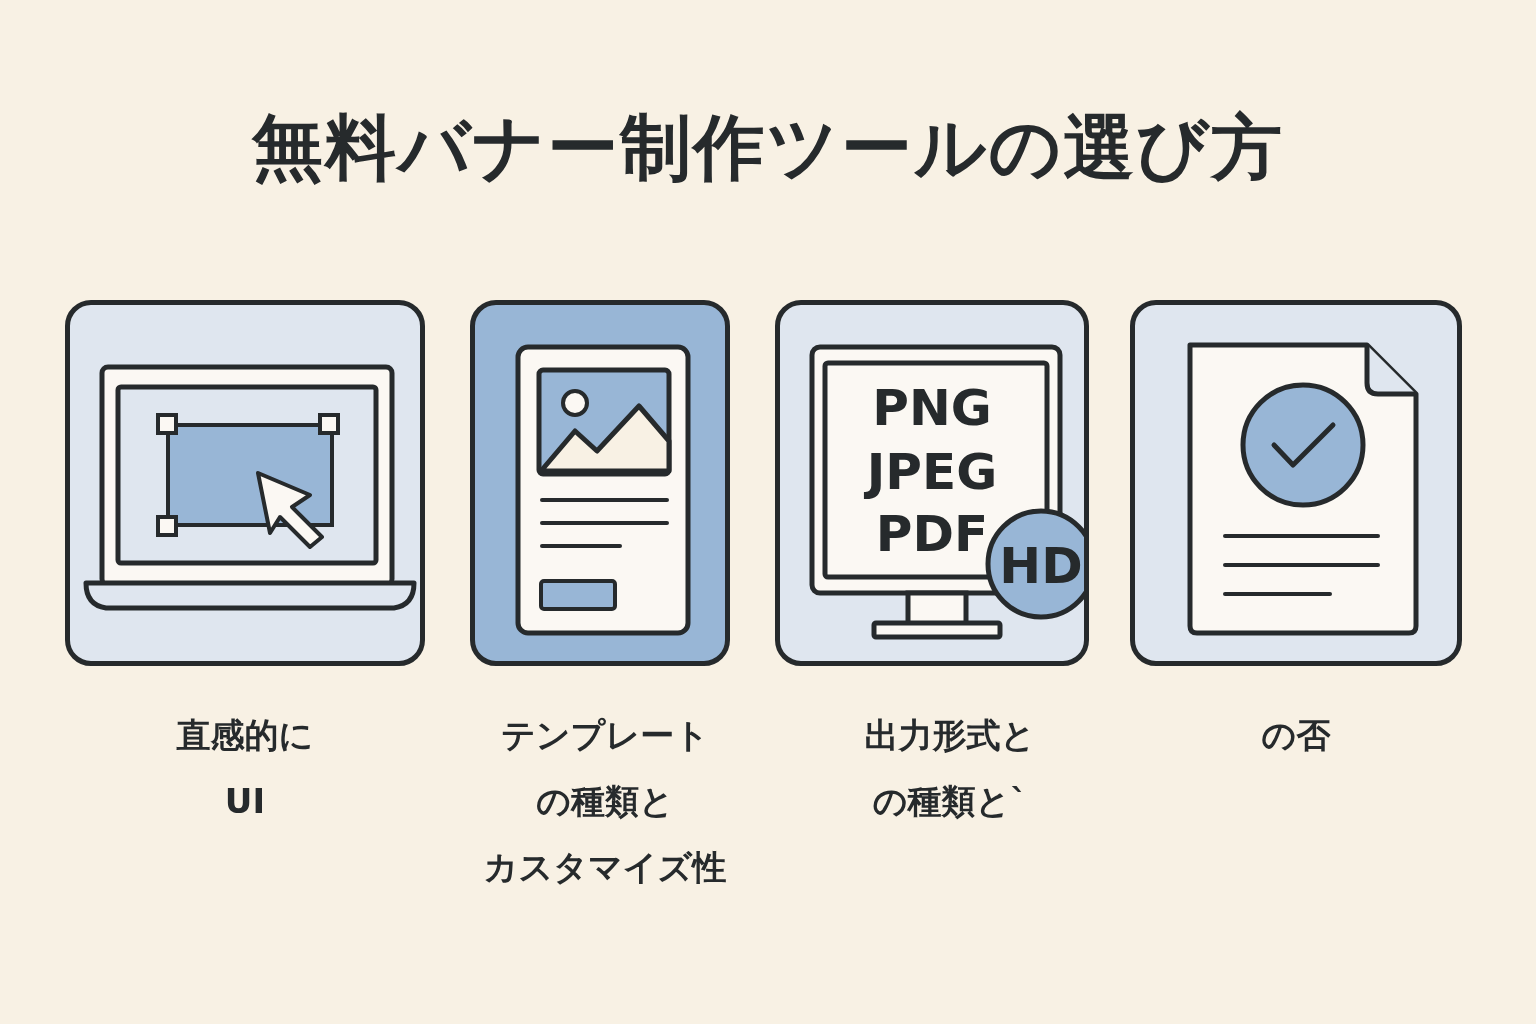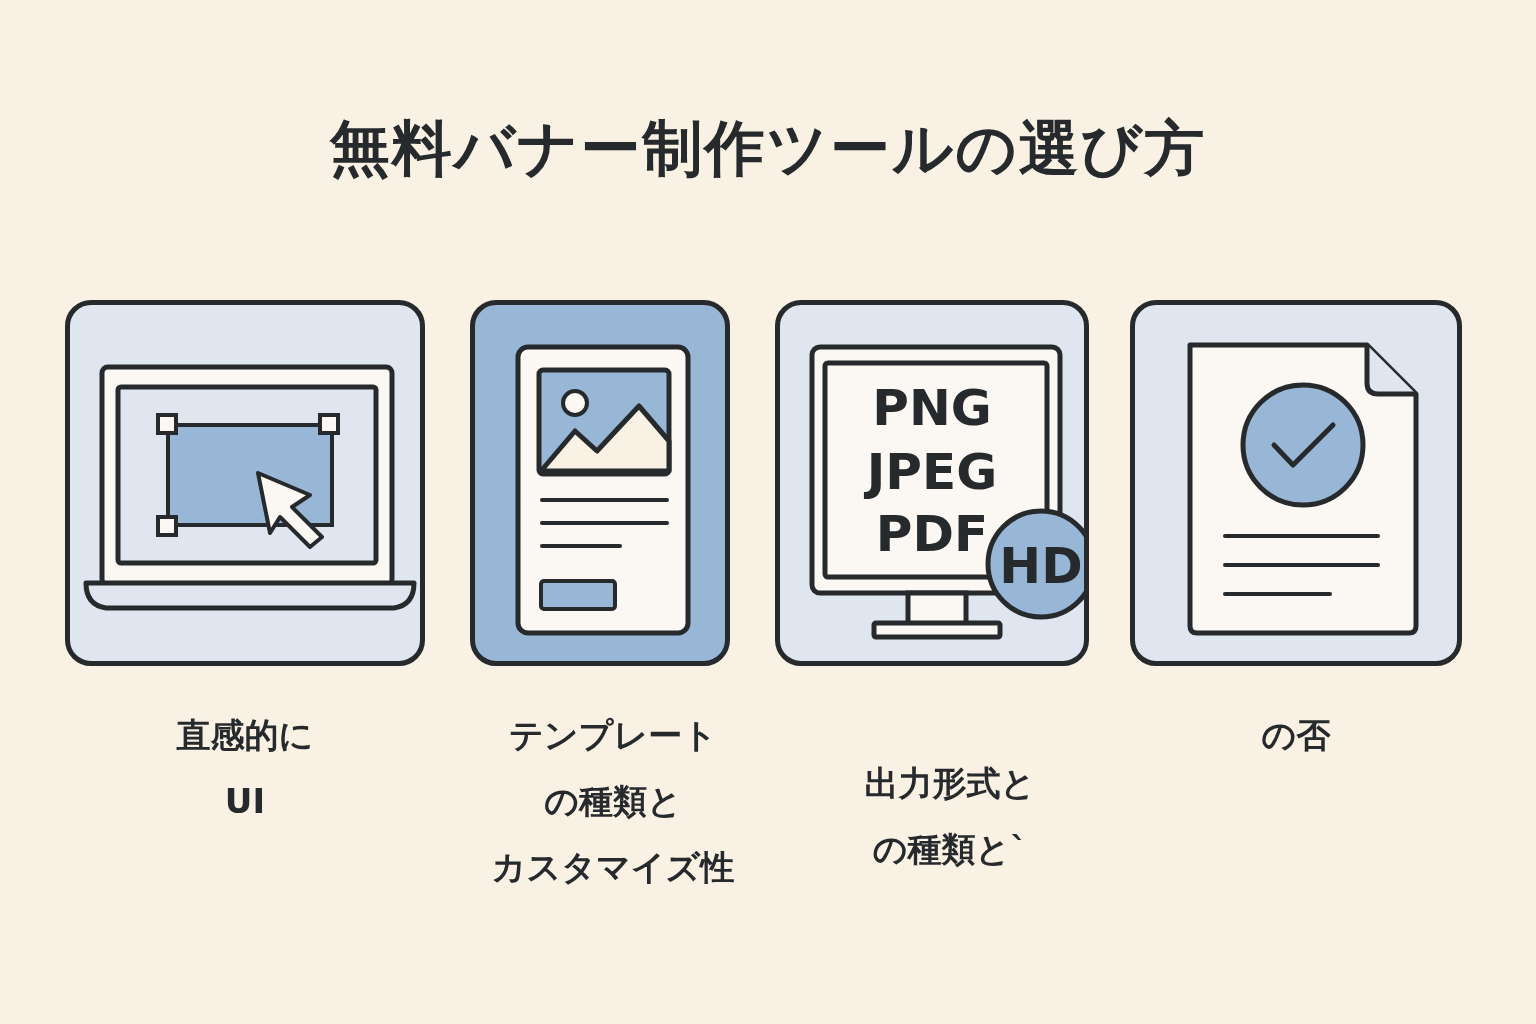--- a/index.html
+++ b/index.html
@@ -5,21 +5,21 @@
     html, body { margin: 0; padding: 0; }
     body {
       width: 1536px; height: 1024px; overflow: hidden;
       background: #f8f1e4;
       font-family: "DejaVu Sans", sans-serif;
       color: #262a2c;
       position: relative;
     }
     .title {
       position: absolute; left: 0; top: 88px; width: 1536px;
-      text-align: center; font-size: 60px; font-weight: bold;
+      text-align: center; font-size: 71px; font-weight: bold;
       letter-spacing: 2px; line-height: 120px; color: #262a2c;
     }
     .card {
       position: absolute; box-sizing: border-box;
       border: 5px solid #262a2c; border-radius: 26px;
       background: #dfe6ef;
     }
     .card.accent { background: #98b6d6; }
     .card svg { position: absolute; left: 0; top: 0; }
     .label {
@@ -89,26 +89,26 @@
     <line x1="90" y1="260" x2="243" y2="260" stroke="#262a2c" stroke-width="4" stroke-linecap="round"></line>
     <line x1="90" y1="289" x2="195" y2="289" stroke="#262a2c" stroke-width="4" stroke-linecap="round"></line>
   </svg>
 </div>
 
 <div class="label" style="left:65px; top:702px; width:360px;">
   <span>直感的に</span>
   <span>UI</span>
 </div>
 
-<div class="label" style="left:420px; top:702px; width:370px;margin-left:8px;">
+<div class="label" style="left:420px; top:702px; width:370px;">
   <span>テンプレート</span>
   <span>の種類と</span>
   <span>カスタマイズ性</span>
 </div>
 
-<div class="label" style="left:790px; top:702px; width:320px;margin-top:48px;">
+<div class="label" style="left:790px; top:702px; width:320px;">
   <span>出力形式と</span>
   <span>の種類と`</span>
 </div>
 
 <div class="label" style="left:1130px; top:702px; width:332px;">
   <span>の否</span>
 </div>
 
 </body></html>

